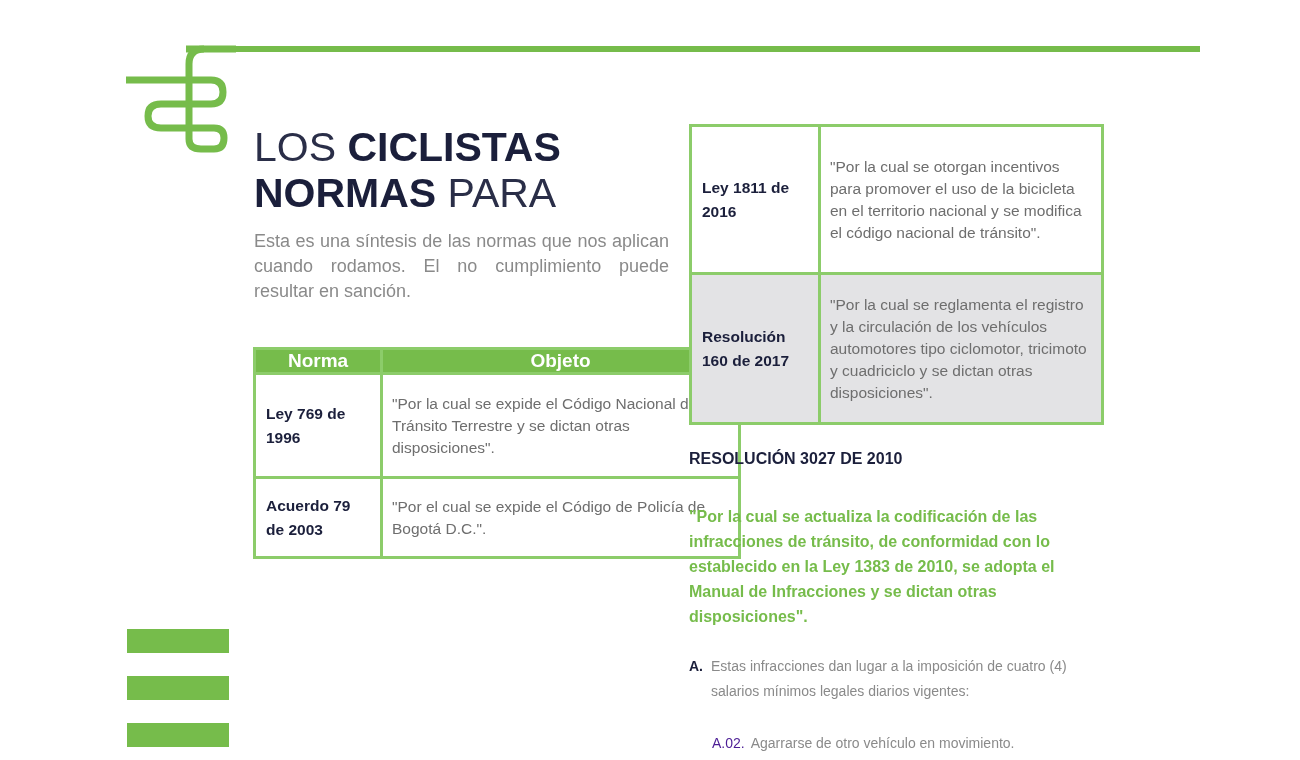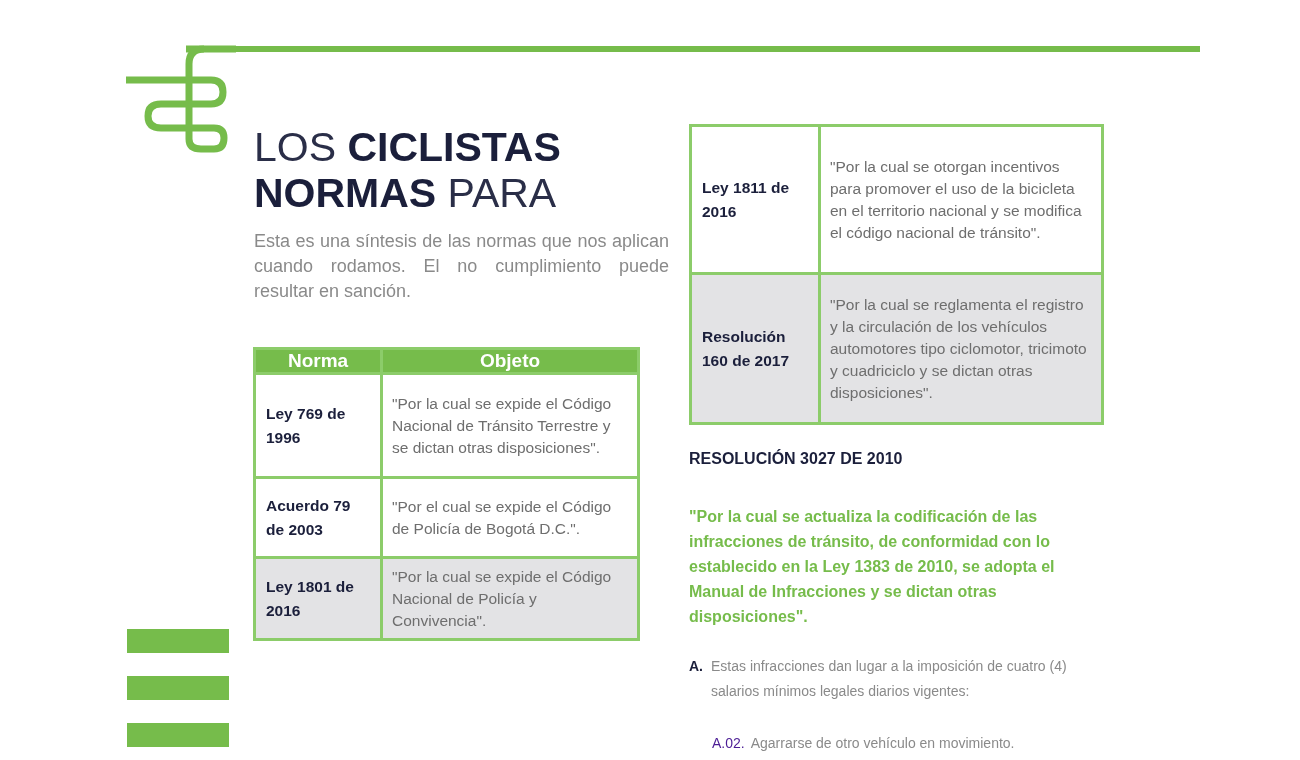--- a/index.html
+++ b/index.html
@@ -40,21 +40,21 @@
   table.norms td.norma {
     font-weight: bold; font-size: 15.5px; line-height: 24px; color: #1b1f3b;
     padding: 0 8px 0 10px;
   }
   table.norms td.objeto {
     font-size: 15.5px; line-height: 22px; color: #6e6e6e;
     padding: 4px 8px 4px 9px;
   }
   table.norms tr.white td { background: #ffffff; }
   table.norms tr.gray td { background: #e3e3e5; }
-  #table-left { left: 253px; top: 347px; width: 387px; }
+  #table-left { left: 253px; top: 347px; width: 488px; }
   #table-left td.norma { width: 106px; }
   #table-right { left: 689px; top: 124px; width: 415px; }
   #table-right td.norma { width: 108px; }
   .green-bar { position: absolute; left: 127px; width: 102px; height: 24px; background: #76bc4b; }
   .res-heading {
     position: absolute; left: 689px; top: 450px;
     font-size: 16px; font-weight: bold; color: #1b1f3b;
   }
   .res-quote {
     position: absolute; left: 689px; top: 504px; width: 420px;
@@ -100,24 +100,20 @@
     <th>Objeto</th>
   </tr>
   <tr class="white" style="height:104px">
     <td class="norma">Ley 769 de 1996</td>
     <td class="objeto">"Por la cual se expide el Código Nacional de Tránsito Terrestre y se dictan otras disposiciones".</td>
   </tr>
   <tr class="white" style="height:80px">
     <td class="norma">Acuerdo 79 de 2003</td>
     <td class="objeto">"Por el cual se expide el Código de Policía de Bogotá D.C.".</td>
   </tr>
-  <tr class="gray" style="height:82px">
-    <td class="norma">Ley 1801 de 2016</td>
-    <td class="objeto">"Por la cual se expide el Código Nacional de Policía y Convivencia".</td>
-  </tr>
 </tbody>
   </table>
 
 <table class="norms" id="table-right">
   <tbody>
       <tr class="white" style="height:148px">
     <td class="norma">Ley 1811 de 2016</td>
     <td class="objeto">"Por la cual se otorgan incentivos para promover el uso de la bicicleta en el territorio nacional y se modifica el código nacional de tránsito".</td>
   </tr>
   <tr class="gray" style="height:150px">

